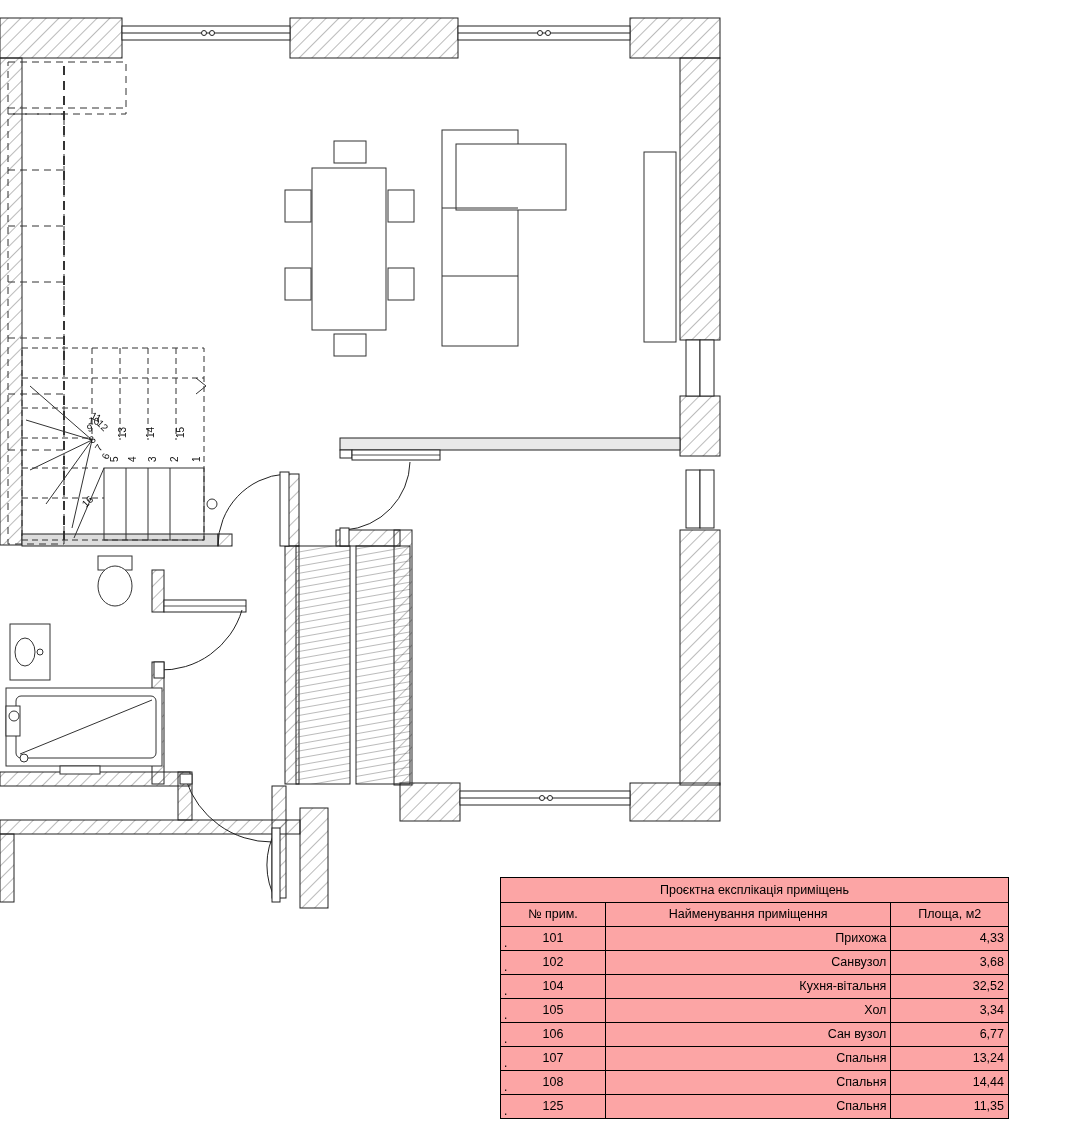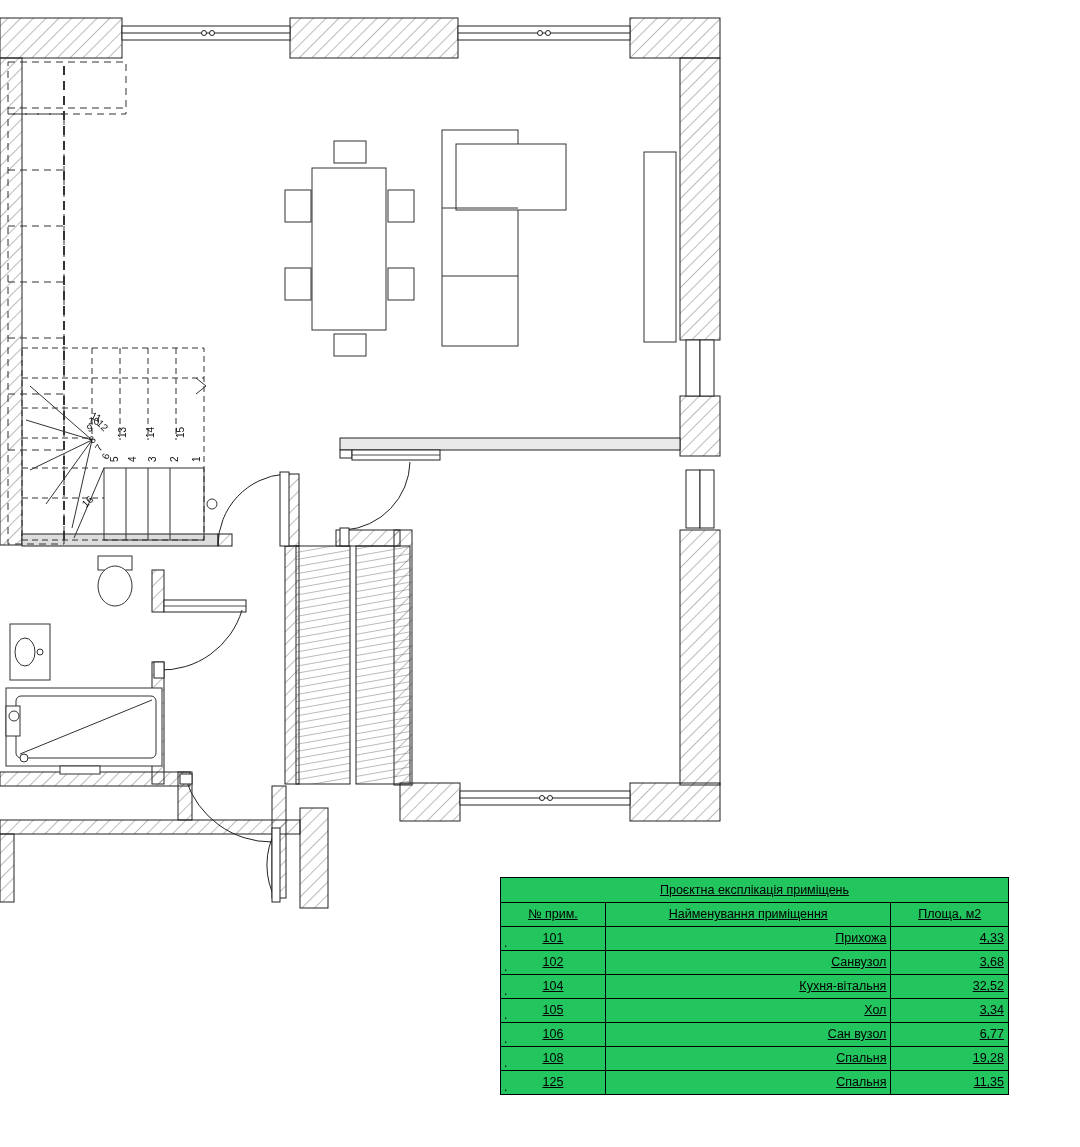--- a/index.html
+++ b/index.html
@@ -25,22 +25,21 @@
   }
 
   
   .schedule {
     position: absolute;
     left: 500px;
     top: 877px;
     width: 509px;
     border-collapse: collapse;
     font-size: 12.5px;
-    background: #22c55e;
-    text-decoration: underline;
+    background: #fca5a5;
   }
   .schedule td, .schedule th {
     border: 1px solid #000;
     padding: 3px 4px;
     font-weight: normal;
     line-height: 1.3;
     height: 17px;
   }
   .schedule .title-cell {
     text-align: center;
@@ -312,23 +311,28 @@
       <td class="col-num row-dot">105</td>
       <td class="col-name">Хол</td>
       <td class="col-area">3,34</td>
     </tr>
     <tr>
       <td class="col-num row-dot">106</td>
       <td class="col-name">Сан вузол</td>
       <td class="col-area">6,77</td>
     </tr>
     <tr>
+      <td class="col-num row-dot">107</td>
+      <td class="col-name">Спальня</td>
+      <td class="col-area">13,24</td>
+    </tr>
+    <tr>
       <td class="col-num row-dot">108</td>
       <td class="col-name">Спальня</td>
-      <td class="col-area">19,28</td>
+      <td class="col-area">14,44</td>
     </tr>
     <tr>
       <td class="col-num row-dot">125</td>
       <td class="col-name">Спальня</td>
       <td class="col-area">11,35</td>
     </tr>
   </tbody>
 </table>
 
 </body></html>

